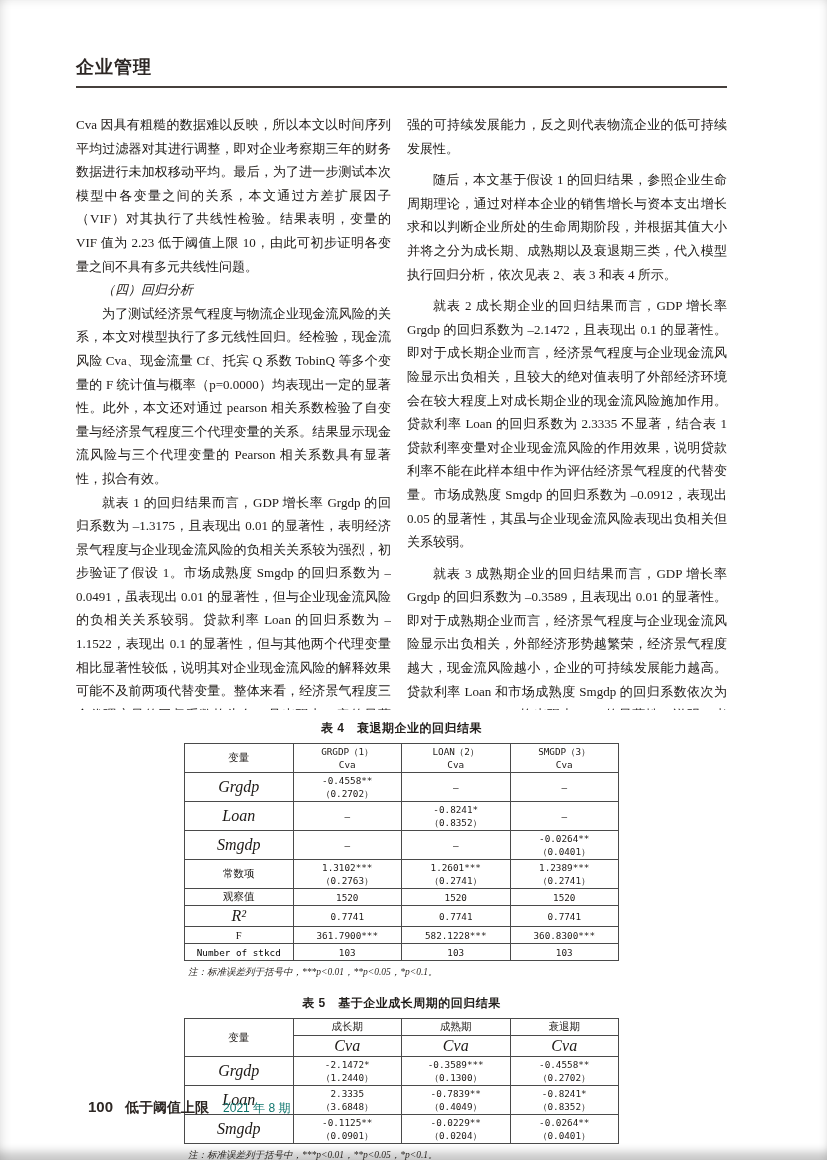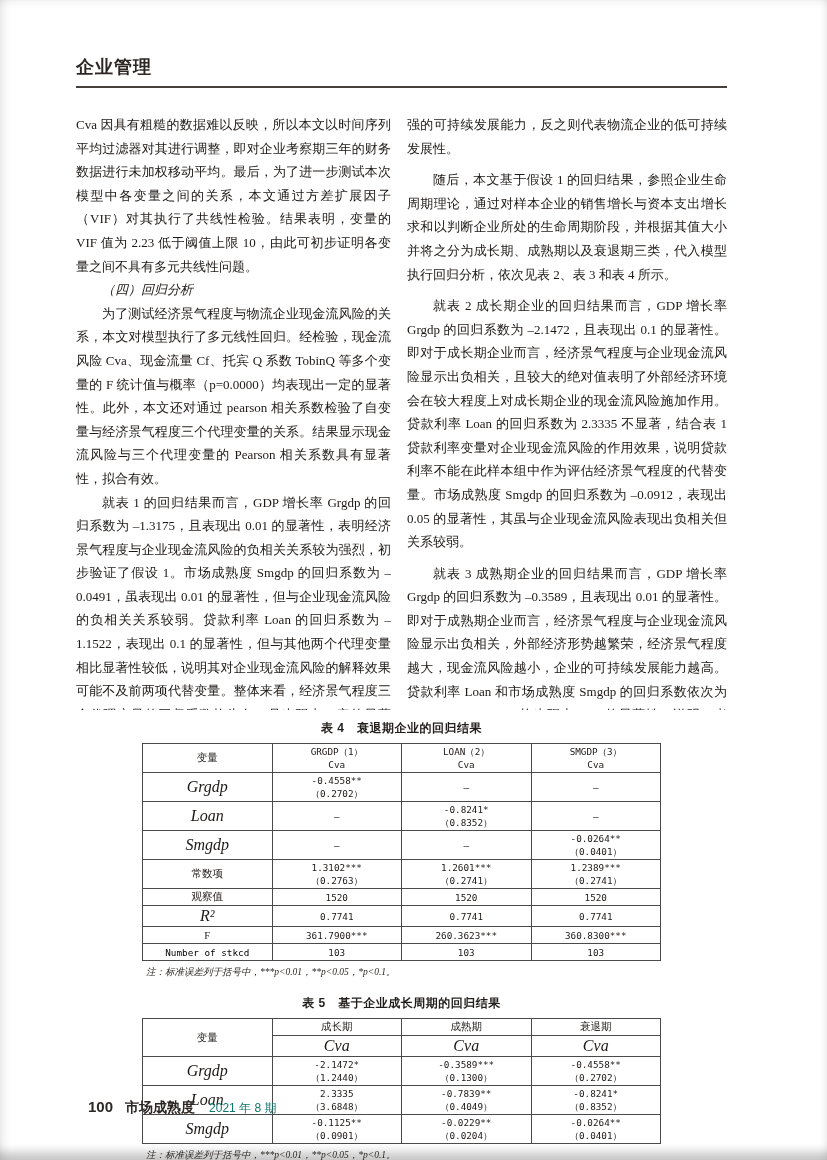--- a/index.html
+++ b/index.html
@@ -18,21 +18,21 @@
 
   .columns { display:flex; justify-content:space-between; margin-top:25px; }
   .col { width:315px; height:597px; overflow:hidden; font-size:13px; line-height:23.6px;
          text-align:justify; color:#1c1815; }
   .col.right { width:320px; }
   .para { text-indent:2em; }
   .para.no-indent { text-indent:0; }
   .col.right .para + .para { margin-top:8px; }
   .sub-heading { font-style:italic; }
 
-  .table-block { width:519px; margin:12px auto; }
+  .table-block { width:435px; margin:12px auto; }
   .tb4 { margin-top:10px; }
   .tb5 { margin-top:16px; }
   .tbl-title { font-family:"Liberation Sans","DejaVu Sans",sans-serif; font-weight:bold;
                font-size:12px; color:#221e1b; text-align:center; margin-bottom:6px; letter-spacing:.5px; }
   table { width:100%; border-collapse:collapse; table-layout:fixed; }
   th, td { border:1px solid #4a4a4a; text-align:center; vertical-align:middle;
            padding:1px 2px; white-space:pre-line; }
   th { font-weight:normal; }
   .cn { font-family:"Liberation Serif","DejaVu Serif",serif; font-size:10.5px; color:#1c1815; }
   .val { font-family:"DejaVu Sans Mono",monospace; font-size:9.3px; color:#1c1815; line-height:13px; }
@@ -125,21 +125,21 @@
           </tr>
           <tr class="one-line">
             <td class="var-name">R²</td>
             <td class="val">0.7741</td>
             <td class="val">0.7741</td>
             <td class="val">0.7741</td>
           </tr>
           <tr class="one-line">
             <td class="cn">F</td>
             <td class="val">361.7900***</td>
-            <td class="val">260.3623***</td>
+            <td class="val">582.1228***</td>
             <td class="val">360.8300***</td>
           </tr>
           <tr class="one-line">
             <td class="mono-name">Number of stkcd</td>
             <td class="val">103</td>
             <td class="val">103</td>
             <td class="val">103</td>
           </tr>
         </tbody>
       </table>
@@ -192,16 +192,16 @@
           </tr>
         </tbody>
       </table>
       <div class="tbl-note">注：标准误差列于括号中，***p&lt;0.01，**p&lt;0.05，*p&lt;0.1。</div>
     </div>
 
   </div>
 
   <div class="footer">
     <span class="pagenum">100</span>
-    <span class="journal">市场成熟度</span>
+    <span class="journal">低于阈值上限</span>
     <span class="issue">2021 年 8 期</span>
   </div>
 </div>
 
 </body></html>

